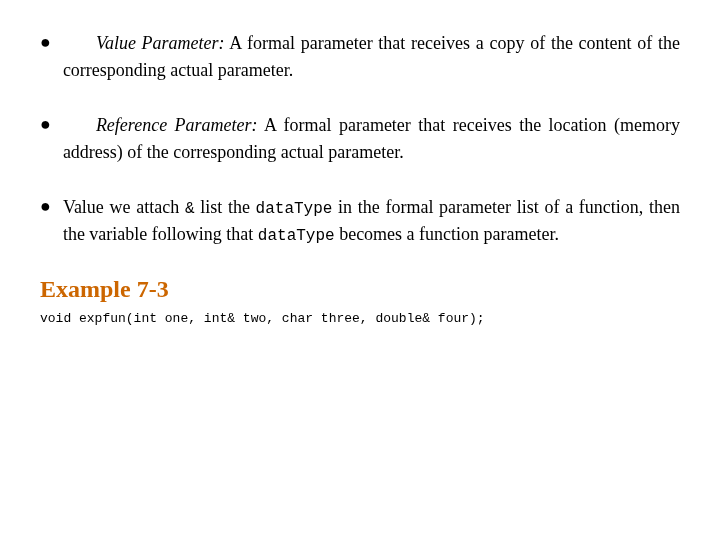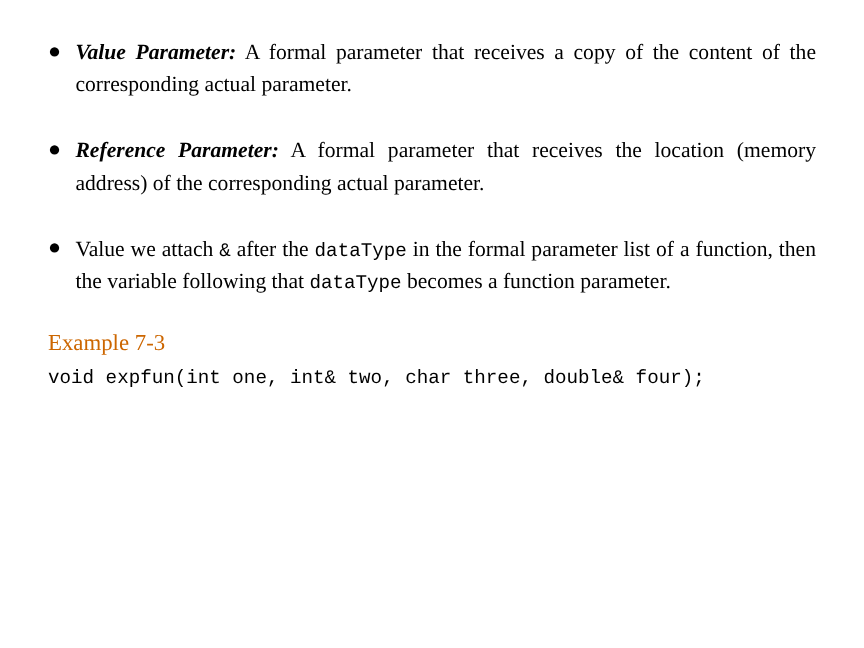--- a/index.html
+++ b/index.html
@@ -35,40 +35,41 @@
       margin-top: 2px;
     }
 
     .bullet-text {
       flex: 1;
       line-height: 1.5;
       text-align: justify;
     }
 
     .bold-italic {
-      font-weight: bold;
+      font-weight: normal;
       font-style: italic;
+      margin-left: 33px;
     }
 
     .mono {
       font-family: 'Courier New', Courier, monospace;
       font-size: 16px;
     }
 
     .example-heading {
       color: #cc6600;
-      font-weight: normal;
-      font-size: 19px;
+      font-weight: bold;
+      font-size: 24px;
       margin-bottom: 8px;
       margin-top: 10px;
     }
 
     .code-block {
       font-family: 'Courier New', Courier, monospace;
-      font-size: 16px;
+      font-size: 13px;
       color: #000000;
       margin-left: 0;
     }
   </style>
 </head>
 <body>
 
 <div class="content">
 
   <div class="bullet-item">
@@ -81,21 +82,21 @@
   <div class="bullet-item">
     <span class="bullet">●</span>
     <span class="bullet-text">
       <span class="bold-italic">Reference Parameter:</span><span> A formal parameter that receives the location (memory address) of the corresponding actual parameter.</span>
     </span>
   </div>
 
   <div class="bullet-item">
     <span class="bullet">●</span>
     <span class="bullet-text">
-      <span>Value we attach </span><span class="mono">&amp;</span><span> after the </span><span class="mono">dataType</span><span> in the formal parameter list of a function, then the variable following that </span><span class="mono">dataType</span><span> becomes a function parameter.</span>
+      <span>Value we attach </span><span class="mono">&amp;</span><span> list the </span><span class="mono">dataType</span><span> in the formal parameter list of a function, then the variable following that </span><span class="mono">dataType</span><span> becomes a function parameter.</span>
     </span>
   </div>
 
   <div>
     <div class="example-heading">Example 7-3</div>
     <div class="code-block">void expfun(int one, int&amp; two, char three, double&amp; four);</div>
   </div>
 
 </div>
 

